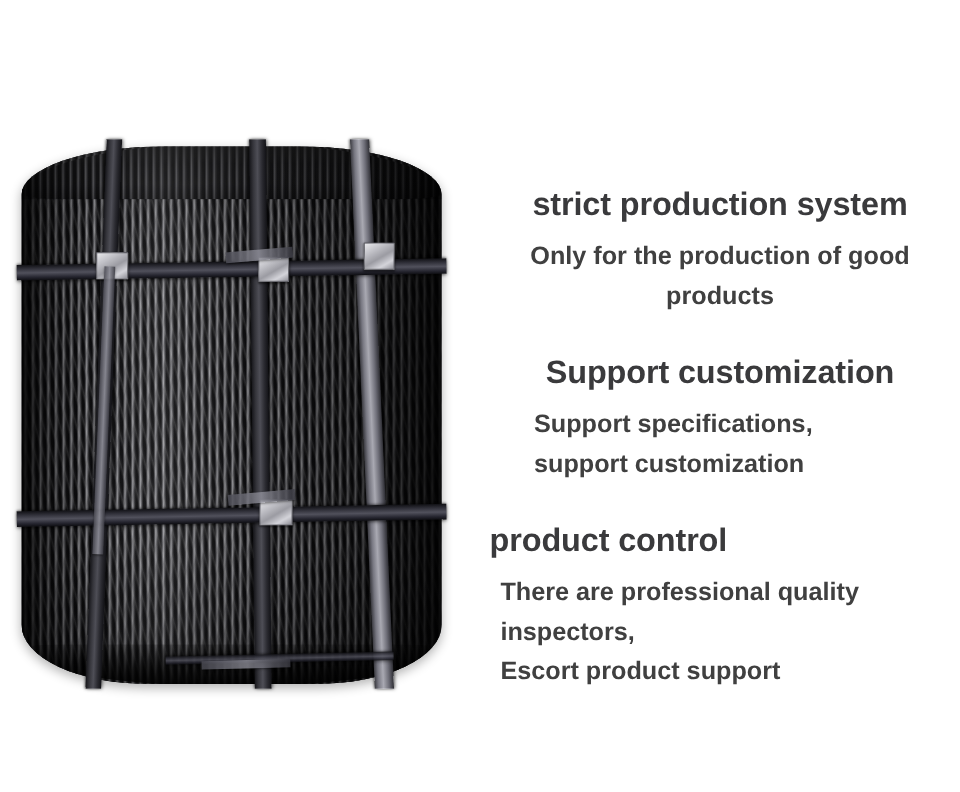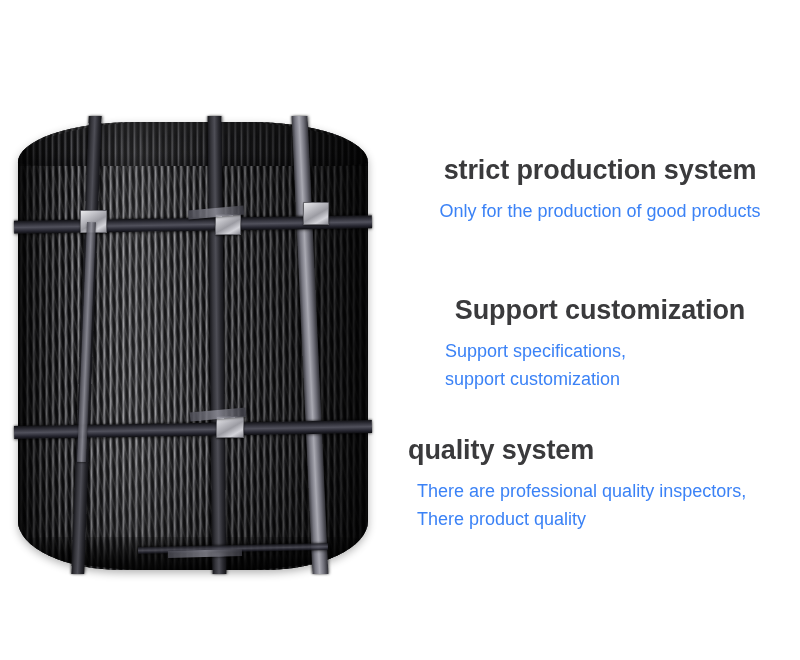--- a/index.html
+++ b/index.html
@@ -226,23 +226,23 @@
     text-align: center;
     padding: 0 14px;
     white-space: nowrap;
   }
   #feature-0 .feature-heading { text-align: center; }
   #feature-1 .feature-heading { text-align: center; }
   #feature-2 .feature-heading { text-align: left; padding-left: 8px; }
 
   .feature-sub {
     margin: 10px 0 0 0;
-    font-size: 18px;
-    font-weight: normal;
-    color: #3b82f6;
+    font-size: 21px;
+    font-weight: bold;
+    color: #404040;
     line-height: 1.58;
     white-space: pre-line;
   }
   #feature-0 .feature-sub { text-align: center; padding: 0 12px; }
   #feature-1 .feature-sub { text-align: left; padding-left: 45px; }
   #feature-2 .feature-sub { text-align: left; padding-left: 17px; }
 </style>
 </head>
 <body>
 
@@ -288,19 +288,19 @@
       <p class="feature-sub">Only for the production of good products</p>
     </div>
 
     <div class="feature-block" id="feature-1">
       <h2 class="feature-heading">Support customization</h2>
       <p class="feature-sub">Support specifications,
 support customization</p>
     </div>
 
     <div class="feature-block" id="feature-2">
-      <h2 class="feature-heading">quality system</h2>
+      <h2 class="feature-heading">product control</h2>
       <p class="feature-sub">There are professional quality inspectors,
-There product quality</p>
+Escort product support</p>
     </div>
 
   </div>
 </div>
 
 </body></html>

